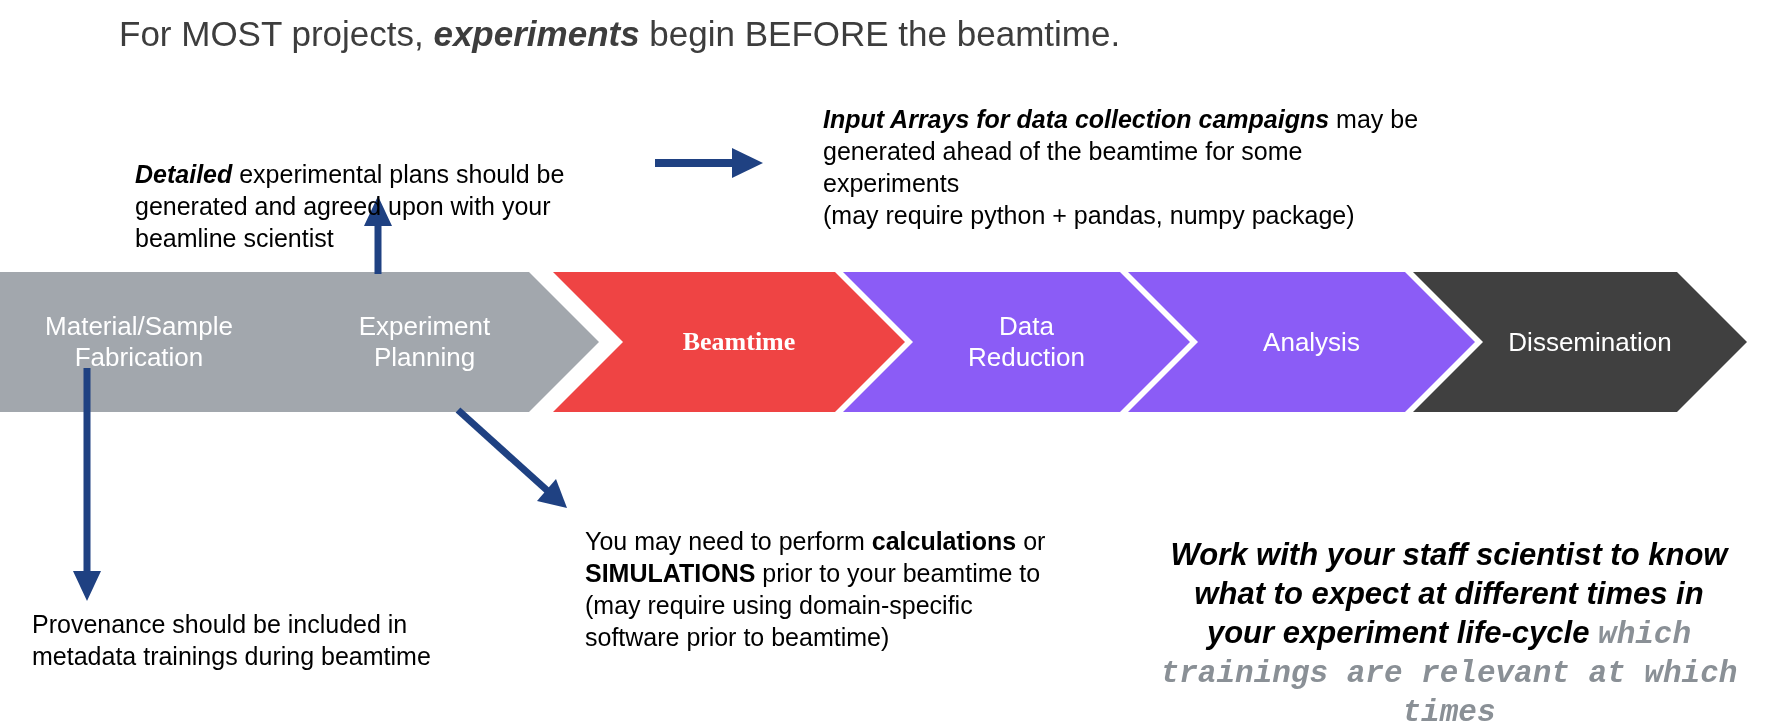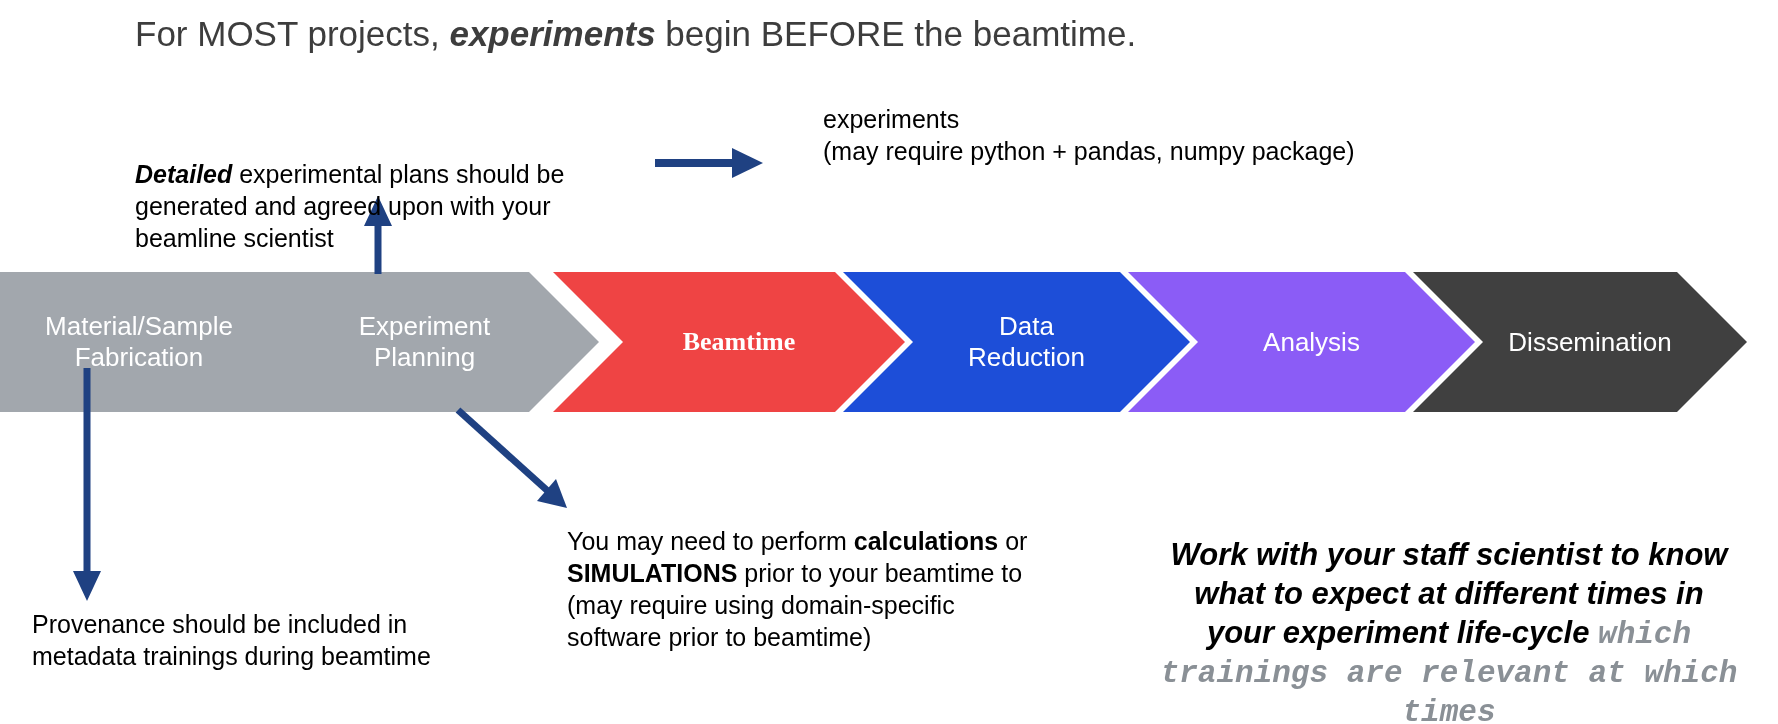--- a/index.html
+++ b/index.html
@@ -5,21 +5,21 @@
   html,body{margin:0;padding:0;background:#ffffff;}
   #canvas{
     position:relative;
     width:1778px;height:724px;
     background:#ffffff;
     font-family:"Liberation Sans", sans-serif;
     overflow:hidden;
   }
   
   .title{
-    position:absolute;left:135px;top:14px;
+    position:absolute;left:119px;top:14px;
     font-size:35px;color:var(--title_gray);
     white-space:nowrap;
     text-align:center;
   }
   .title .em{font-weight:bold;font-style:italic;}
   
   .band{position:absolute;left:0;top:272px;width:1778px;height:140px;z-index:1;}
   .chevron{
     position:absolute;top:0;height:140px;
     display:flex;align-items:center;justify-content:center;
@@ -36,21 +36,21 @@
   .arrows{position:absolute;left:0;top:0;width:1778px;height:724px;z-index:2;pointer-events:none;}
   .arrow-stroke{stroke:var(--arrow_navy);fill:none;}
   .arrow-fill{fill:var(--arrow_navy);stroke:none;}
   
   .note{position:absolute;z-index:3;color:var(--text_black);font-size:25px;line-height:32px;}
   .note .b{font-weight:bold;}
   .note .bi{font-weight:bold;font-style:italic;}
   #note-plans{left:135px;top:112px;margin-top:46px;}
   #note-input-arrays{left:823px;top:103px;}
   #note-provenance{left:32px;top:608px;}
-  #note-calc{left:567px;top:525px;}
+  #note-calc{left:585px;top:525px;}
   #note-staff{
     left:1118px;top:535px;width:662px;
     text-align:center;font-size:31px;line-height:39px;
     font-weight:bold;font-style:italic;
   }
   #note-staff .gray{color:var(--muted_gray);font-family:Liberation Mono, monospace;}
 </style>
 </head>
 <body>
 
@@ -65,21 +65,21 @@
       <span class="chev-label">Material/Sample
 Fabrication</span>
     </div>
     <div class="chevron notched" style="left: 230px; width: 369px; background: rgb(162, 167, 173);">
       <span class="chev-label">Experiment
 Planning</span>
     </div>
     <div class="chevron notched" style="left: 553px; width: 352px; background: #ef4444; font-family: Liberation Serif, serif;">
       <span class="chev-label bold">Beamtime</span>
     </div>
-    <div class="chevron notched" style="left: 843px; width: 347px; background: #1d4ed8;">
+    <div class="chevron notched" style="left: 843px; width: 347px; background: #8b5cf6;">
       <span class="chev-label">Data
 Reduction</span>
     </div>
     <div class="chevron notched" style="left: 1128px; width: 347px; background: #8b5cf6;">
       <span class="chev-label">Analysis</span>
     </div>
     <div class="chevron notched" style="left: 1413px; width: 334px; background: #404040;">
       <span class="chev-label">Dissemination</span>
     </div>
   </div>
@@ -103,20 +103,22 @@
     </g>
   </svg>
 
   <div class="note" id="note-plans">
     <div><span class="bi">Detailed</span><span> experimental plans should be</span></div>
     <div>generated and agreed upon with your</div>
     <div>beamline scientist</div>
   </div>
 
   <div class="note" id="note-input-arrays">
+    <div><span class="bi">Input Arrays for data collection campaigns</span><span> may be</span></div>
+    <div>generated ahead of the beamtime for some</div>
     <div>experiments</div>
     <div>(may require python + pandas, numpy package)</div>
   </div>
 
   <div class="note" id="note-provenance">
     <div>Provenance should be included in</div>
     <div>metadata trainings during beamtime</div>
   </div>
 
   <div class="note" id="note-calc">

